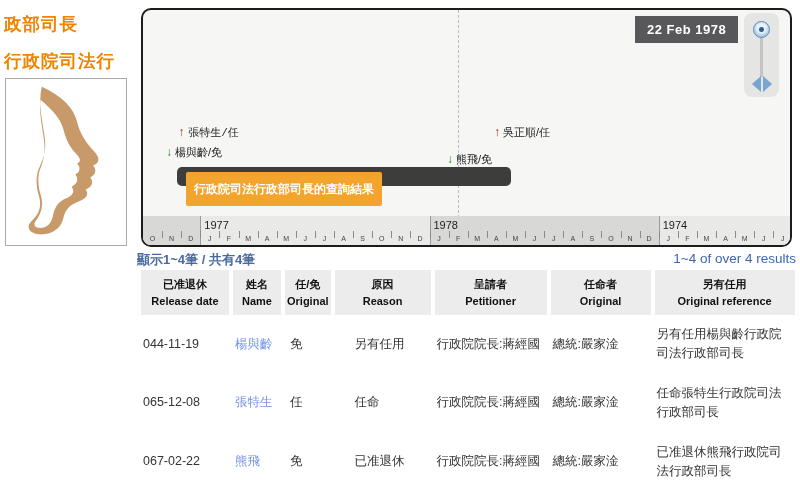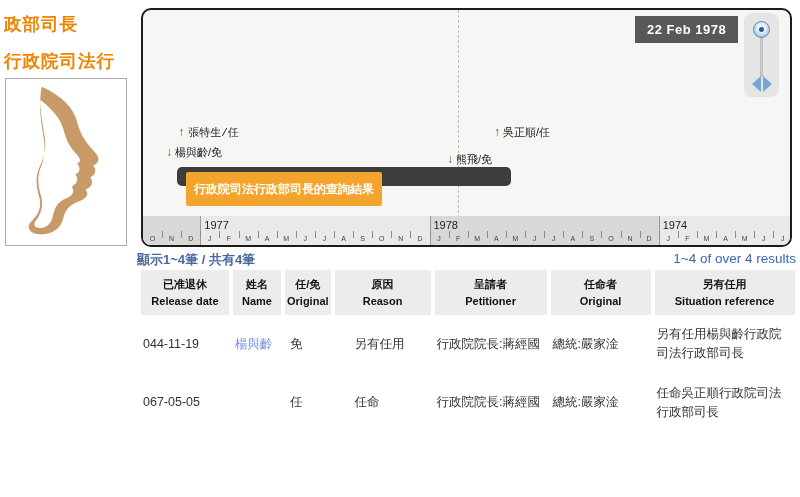--- a/index.html
+++ b/index.html
@@ -247,35 +247,53 @@
         <th>
           <div>呈請者</div>
           <div>Petitioner</div>
         </th>
         <th>
           <div>任命者</div>
           <div>Original</div>
         </th>
         <th>
           <div>另有任用</div>
-          <div>Situation reference</div>
+          <div>Original reference</div>
         </th>
       </tr>
     </thead>
   <tbody id="table-body">
       <tr>
         <td>044-11-19</td>
         <td><a class="name-link">楊與齡</a></td>
         <td class="situation">免</td>
         <td class="reason">另有任用</td>
         <td>行政院院長:蔣經國</td>
         <td>總統:嚴家淦</td>
         <td class="wrap">另有任用楊與齡行政院司法行政部司長</td>
       </tr>
       <tr>
+        <td>065-12-08</td>
+        <td><a class="name-link">張特生</a></td>
+        <td class="situation">任</td>
+        <td class="reason">任命</td>
+        <td>行政院院長:蔣經國</td>
+        <td>總統:嚴家淦</td>
+        <td class="wrap">任命張特生行政院司法行政部司長</td>
+      </tr>
+      <tr>
+        <td>067-02-22</td>
+        <td><a class="name-link">熊飛</a></td>
+        <td class="situation">免</td>
+        <td class="reason">已准退休</td>
+        <td>行政院院長:蔣經國</td>
+        <td>總統:嚴家淦</td>
+        <td class="wrap">已准退休熊飛行政院司法行政部司長</td>
+      </tr>
+      <tr>
         <td>067-05-05</td>
         <td></td>
         <td class="situation">任</td>
         <td class="reason">任命</td>
         <td>行政院院長:蔣經國</td>
         <td>總統:嚴家淦</td>
         <td class="wrap">任命吳正順行政院司法行政部司長</td>
       </tr>
     </tbody>
 </table>

